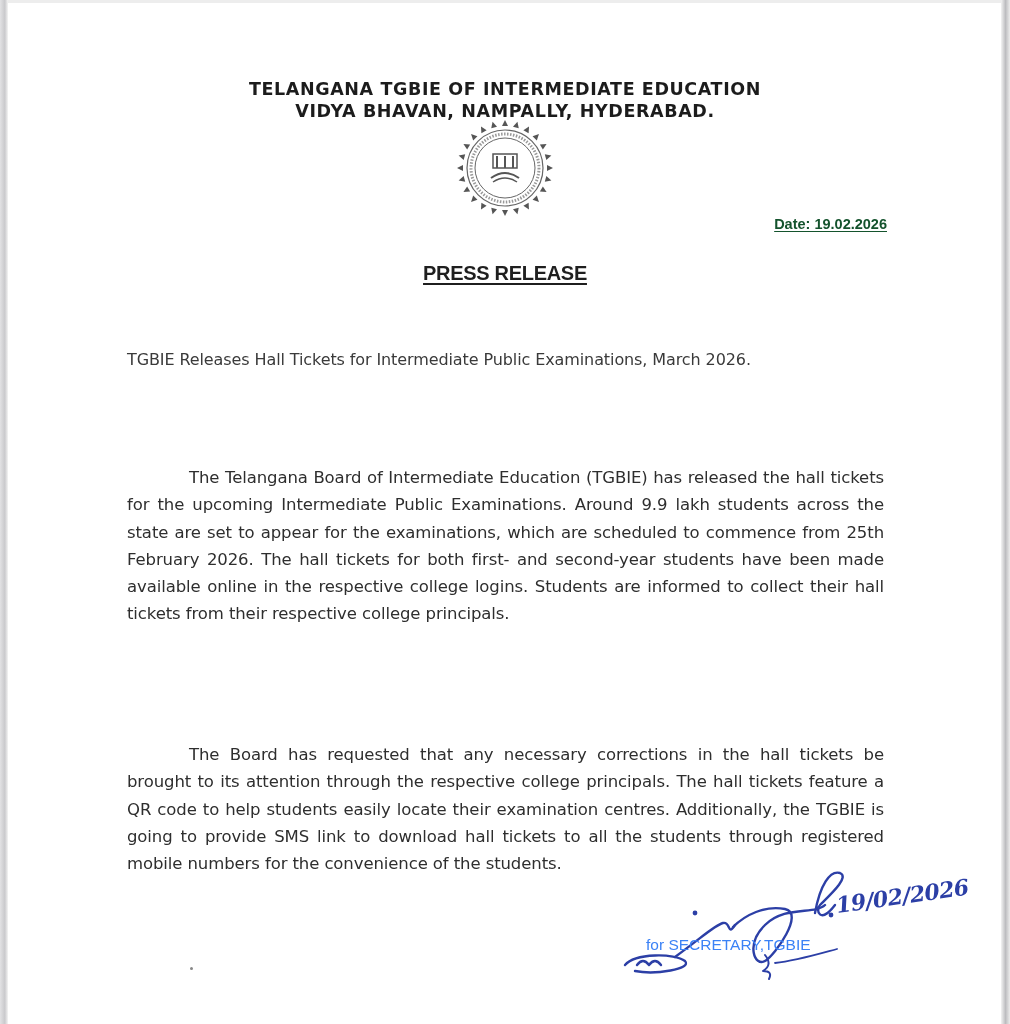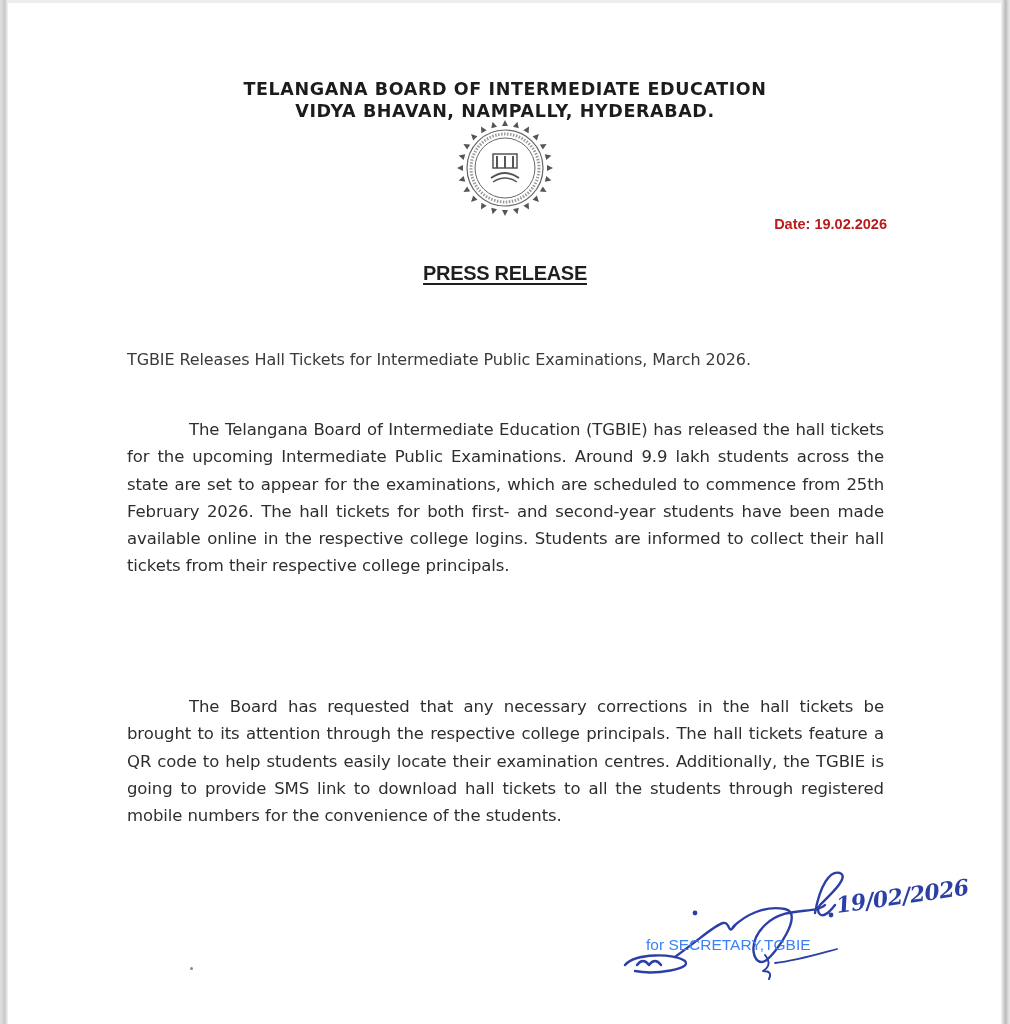--- a/index.html
+++ b/index.html
@@ -42,21 +42,22 @@
     color: #1c1c1c;
   }
   .seal {
     position: absolute; left: 455px; top: 118px; width: 100px; height: 100px;
   }
   .date {
     position: absolute; right: 123px; top: 216px;
     font-family: "Liberation Sans", sans-serif;
     font-weight: bold;
     font-size: 14.5px;
-    color: #b91c1c;
+    color: #14532d;
+    text-decoration: underline;
     text-decoration-thickness: 1px;
     text-underline-offset: 2px;
   }
   .press {
     position: absolute; left: 0; right: 0; top: 262px;
     text-align: center;
     font-family: "Liberation Sans", sans-serif;
     font-weight: bold;
     font-size: 20px;
     letter-spacing: -0.3px;
@@ -74,20 +75,21 @@
     letter-spacing: -0.1px;
   }
   .para {
     position: absolute; left: 127px; width: 757px;
     font-size: 16.5px;
     line-height: 27.3px;
     text-align: justify;
     text-indent: 62px;
     color: #2e2e2e;
     letter-spacing: -0.1px;
+    margin-top: 48px;
   }
   .para1 { top: 416px; }
   .para2 { top: 693px; }
   .signature {
     position: absolute; left: 615px; top: 865px; width: 380px; height: 130px;
   }
   .signed-for {
     position: absolute; left: 646px; top: 936px;
     font-family: "Liberation Sans", sans-serif;
     font-size: 15.5px;
@@ -112,21 +114,21 @@
 </head>
 <body>
 
 <div class="edge-top"></div>
 <div class="edge-left"></div>
 <div class="edge-right"></div>
 
 <div class="page"></div>
 
 <div class="hdr">
-  <div>TELANGANA BOARD OF INTERMEDIATE EDUCATION</div>
+  <div>TELANGANA TGBIE OF INTERMEDIATE EDUCATION</div>
   <div>VIDYA BHAVAN, NAMPALLY, HYDERABAD.</div>
 </div>
 
 <svg class="seal" viewBox="0 0 100 100">
   <g fill="#555">
 
     <g id="tri">
       <polygon points="50,2 47,8 53,8"></polygon>
     </g>
     <use href="#tri" transform="rotate(15 50 50)"></use>

